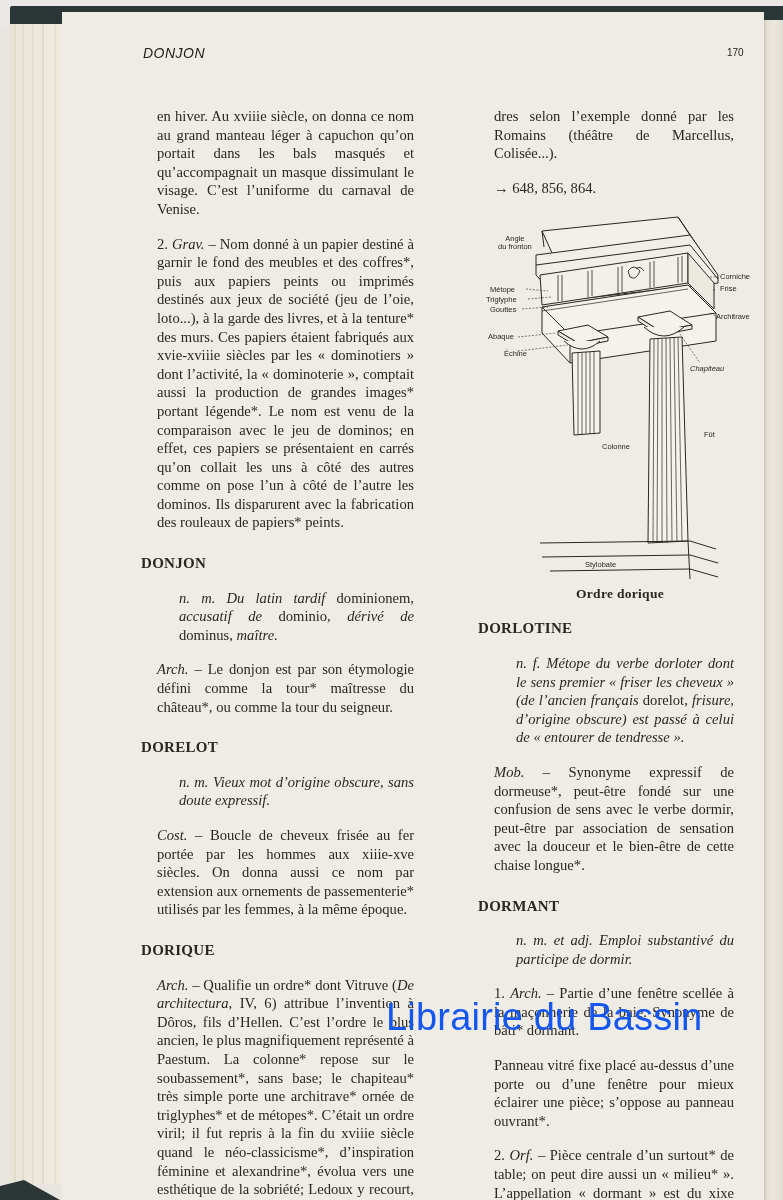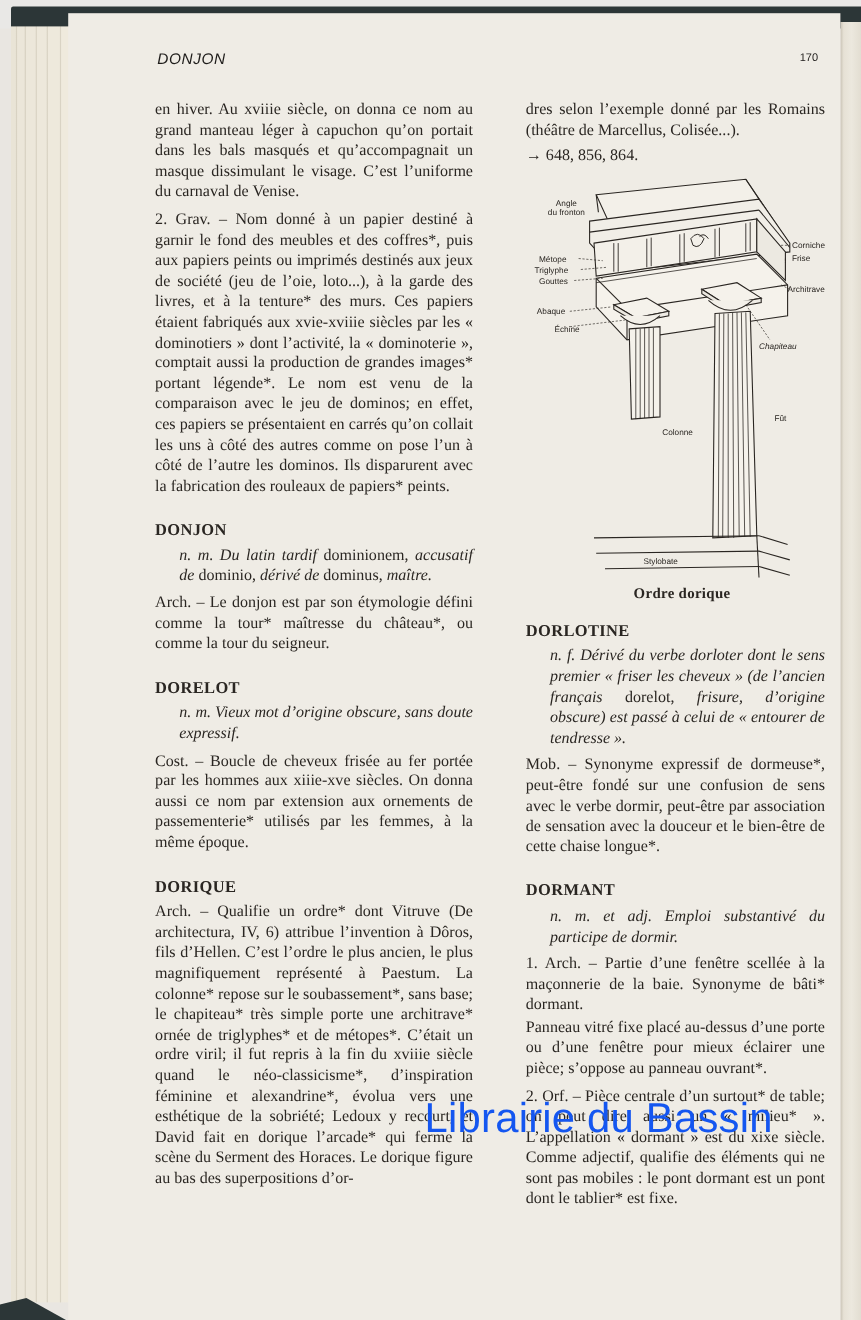--- a/index.html
+++ b/index.html
@@ -8,26 +8,26 @@
   .cover-band{position:absolute;left:10px;top:6px;width:773px;height:20px;background:#2c3637;border-radius:2px 0 0 0;}
   .page-edges{position:absolute;left:10px;top:24px;width:60px;height:1160px;background:linear-gradient(90deg,#e9e4d6 0,#e9e4d6 4px,#d8d2c2 5px,#ebe6d9 6px,#ebe6d9 12px,#d5cfbf 13px,#ece7da 14px,#ece7da 22px,#d7d1c1 23px,#ede8db 24px,#ede8db 32px,#d6d0c0 33px,#eee9dc 34px,#eee9dc 44px,#d9d3c4 45px,#efeadd 46px,#efeadd 60px);}
   .cover-bottom{position:absolute;left:0;top:1180px;width:60px;height:20px;background:#2c3637;clip-path:polygon(0 30%,40% 0,100% 100%,0 100%);}
   .page{position:absolute;left:62px;top:12px;width:702px;height:1188px;background:#efece5;}
   .page-right-edge{position:absolute;left:764px;top:20px;width:19px;height:1180px;background:linear-gradient(90deg,#c9c3b5 0,#e6e1d5 3px,#ece8de 10px,#e2ddd1 19px);}
   .running-head{position:absolute;left:143px;top:45px;font-family:"Liberation Sans","DejaVu Sans",sans-serif;font-style:italic;font-size:14px;letter-spacing:0.5px;color:#1e1c1a;}
   .folio{position:absolute;left:727px;top:47px;font-family:"Liberation Sans","DejaVu Sans",sans-serif;font-size:10px;color:#1e1c1a;}
   .col{position:absolute;font-size:14.6px;line-height:18.6px;text-align:justify;}
   .col-left{left:141px;top:91px;width:289px;}
   .col-right{left:478px;top:91px;width:272px;}
-  p{margin:0;}
+  p{margin:16px;}
   .para{margin-bottom:7px;}
   .entry-head{font-weight:bold;font-size:15px;letter-spacing:0.3px;margin-top:22px;margin-bottom:4px;text-align:left;}
   .etym{padding-left:22px;font-style:italic;margin-bottom:6px;}
   .etym .rm{font-style:normal;}
-  .it{}
+  .it{font-style:italic;}
   .figure{position:relative;width:272px;height:390px;margin-top:8px;}
   .figure svg{position:absolute;left:0;top:0;}
   .fig-label{position:absolute;font-family:"Liberation Sans","DejaVu Sans",sans-serif;font-size:7.5px;color:#2a2622;white-space:nowrap;line-height:8px;}
   .caption{position:absolute;left:98px;top:372px;font-weight:bold;font-size:13.5px;letter-spacing:0.3px;}
   .watermark{position:absolute;left:386px;top:996px;font-family:"Liberation Sans","DejaVu Sans",sans-serif;font-size:38px;color:#1456f0;letter-spacing:0.2px;white-space:nowrap;}
 </style>
 </head>
 <body>
 
 <div class="cover-top"></div>
@@ -177,21 +177,21 @@
     <div class="fig-label" style="left:212px;top:152px;font-style:italic;">Chapiteau</div>
     <div class="fig-label" style="left:226px;top:218px;">Fût</div>
     <div class="fig-label" style="left:124px;top:230px;">Colonne</div>
     <div class="fig-label" style="left:107px;top:348px;">Stylobate</div>
     <div class="caption">Ordre dorique</div>
   </div>
 
   <div>
     <div class="entry-head" style="margin-top:16px;">DORLOTINE</div>
     <p class="etym">
-      <span class="it">n. f. Dérivé du verbe dorloter dont le sens premier « friser les cheveux » (de l’ancien français </span><span class="rm">dorelot, </span><span class="it">frisure, d’origine obscure) est passé à celui de « entourer de tendresse ».</span>
+      <span class="it">n. f. Métope du verbe dorloter dont le sens premier « friser les cheveux » (de l’ancien français </span><span class="rm">dorelot, </span><span class="it">frisure, d’origine obscure) est passé à celui de « entourer de tendresse ».</span>
     </p>
     <p class="para">
       <span class="it">Mob.</span><span> – Synonyme expressif de dormeuse*, peut-être fondé sur une confusion de sens avec le verbe dormir, peut-être par association de sensation avec la douceur et le bien-être de cette chaise longue*.</span>
     </p>
   </div>
 
   <div>
     <div class="entry-head">DORMANT</div>
     <p class="etym">n. m. et adj. Emploi substantivé du participe de dormir.</p>
     <p style="margin-bottom:2px;">

